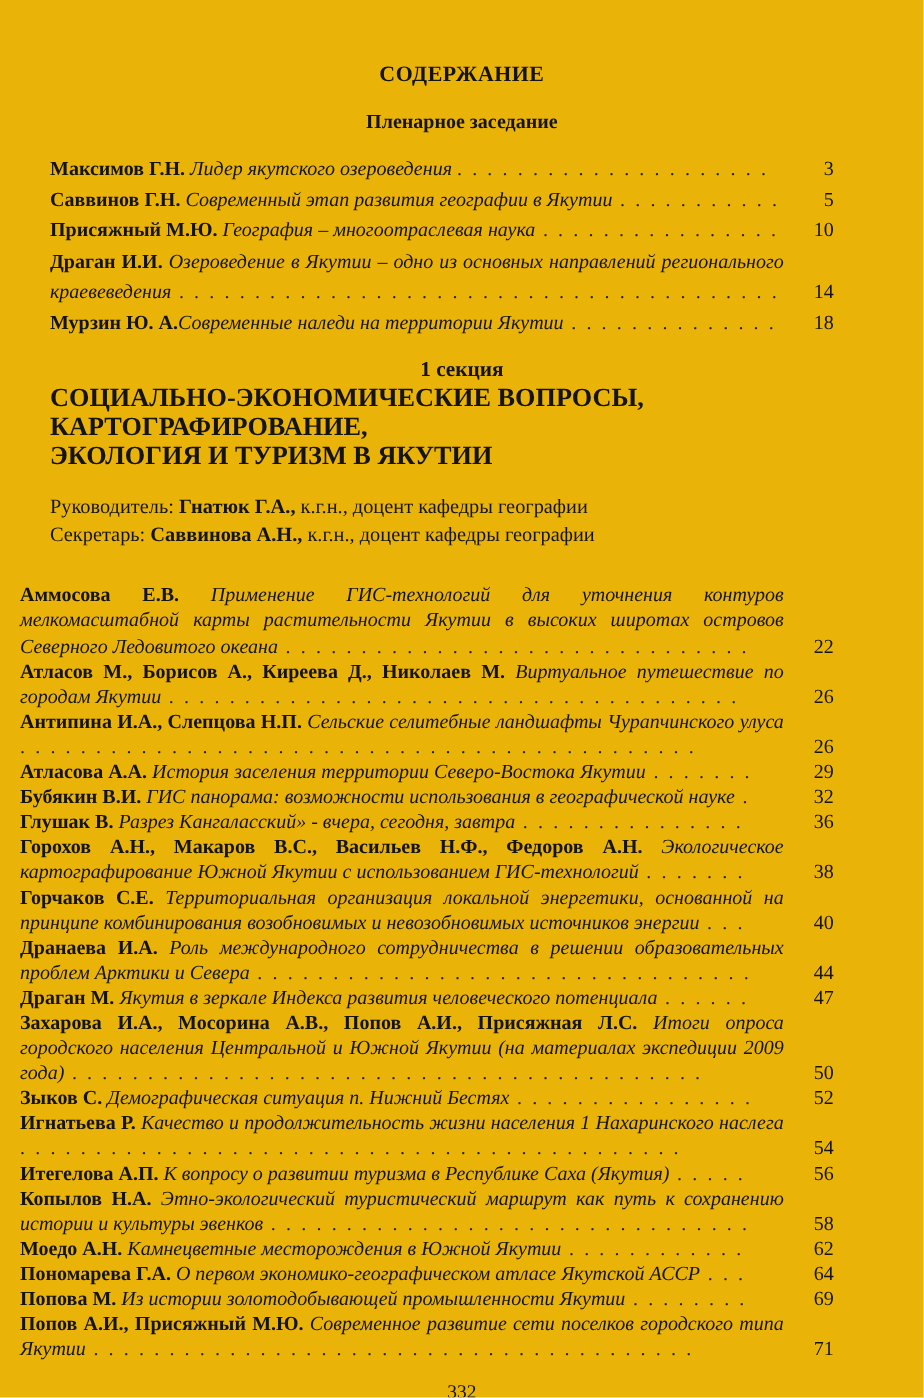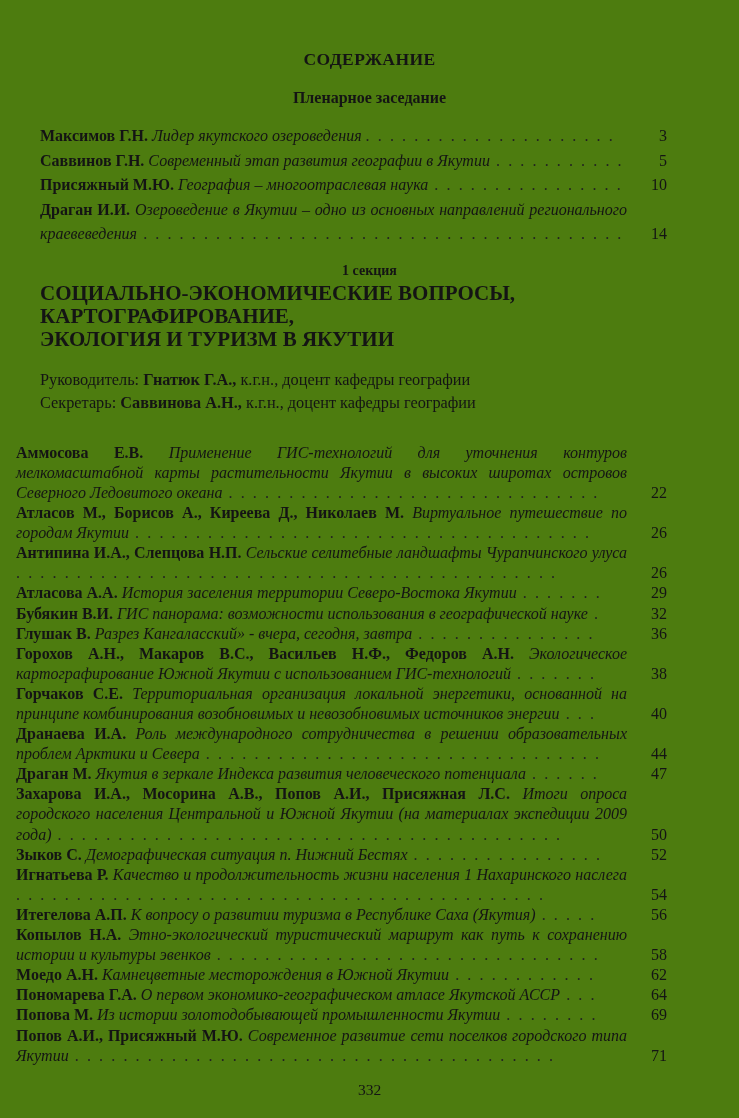--- a/index.html
+++ b/index.html
@@ -1,20 +1,20 @@
 <!DOCTYPE html>
 <html><head>
 <meta charset="utf-8">
 <style>
   html, body { margin: 0; padding: 0; background: #ffffff; }
   .page {
     position: relative;
     width: 739px;
     height: 1118px;
-    background: #4d7c0f;
+    background: #eab308;
     color: #141414;
     font-family: "Liberation Serif", "DejaVu Serif", serif;
     overflow: hidden;
   }
   .block { padding-left: 40px; padding-right: 72px; }
   .center { text-align: center; }
   .toc-title {
     padding-top: 48px;
     font-weight: bold;
     font-size: 17.5px;
@@ -32,21 +32,21 @@
   .section-entries { margin-top: 28px; line-height: 20.1px; padding-left: 16px; }
   .entry { display: flex; align-items: flex-end; }
   .entry .body { flex: 1 1 auto; min-width: 0; text-align: justify; }
   .entry .pg { flex: 0 0 34px; padding-left: 6px; text-align: right; }
   .authors { font-weight: bold; text-align: right; }
   .title-i { font-style: italic; }
   .dots { font-style: normal; letter-spacing: 0.13em; color: #222; }
   .section-label {
     margin-top: 13px;
     font-weight: bold;
-    font-size: 14px;
+    font-size: 17px;
     line-height: 21px;
   }
   .section-heading {
     margin-top: 1px;
     font-weight: bold;
     font-size: 21px;
     line-height: 23px;
     white-space: pre-line;
   }
   .officials {
@@ -79,20 +79,24 @@
         <div class="body"><span class="authors">Саввинов Г.Н. </span><span class="title-i">Современный этап развития географии в Якутии</span><span class="dots"> . . . . . . . . . . .</span></div>
         <div class="pg">5</div>
       </div>
       <div class="entry">
         <div class="body"><span class="authors">Присяжный М.Ю. </span><span class="title-i">География – многоотраслевая наука</span><span class="dots"> . . . . . . . . . . . . . . . .</span></div>
         <div class="pg">10</div>
       </div>
       <div class="entry">
         <div class="body"><span class="authors">Драган И.И. </span><span class="title-i">Озероведение в Якутии – одно из основных направлений регионального краевеведения</span><span class="dots"> . . . . . . . . . . . . . . . . . . . . . . . . . . . . . . . . . . . . . . . .</span></div>
         <div class="pg">14</div>
+      </div>
+      <div class="entry">
+        <div class="body"><span class="authors">Мурзин Ю. А.</span><span class="title-i">Современные наледи на территории Якутии</span><span class="dots"> . . . . . . . . . . . . . .</span></div>
+        <div class="pg">18</div>
       </div>
     </div>
 
   <div class="section-label center">1 секция</div>
 
   <div class="section-heading block">СОЦИАЛЬНО-ЭКОНОМИЧЕСКИЕ ВОПРОСЫ,  КАРТОГРАФИРОВАНИЕ,
 ЭКОЛОГИЯ И ТУРИЗМ В ЯКУТИИ</div>
 
   <div class="officials block">
     <div><span>Руководитель:</span> <span class="authors">Гнатюк Г.А.,</span> <span>к.г.н., доцент кафедры географии</span></div>

